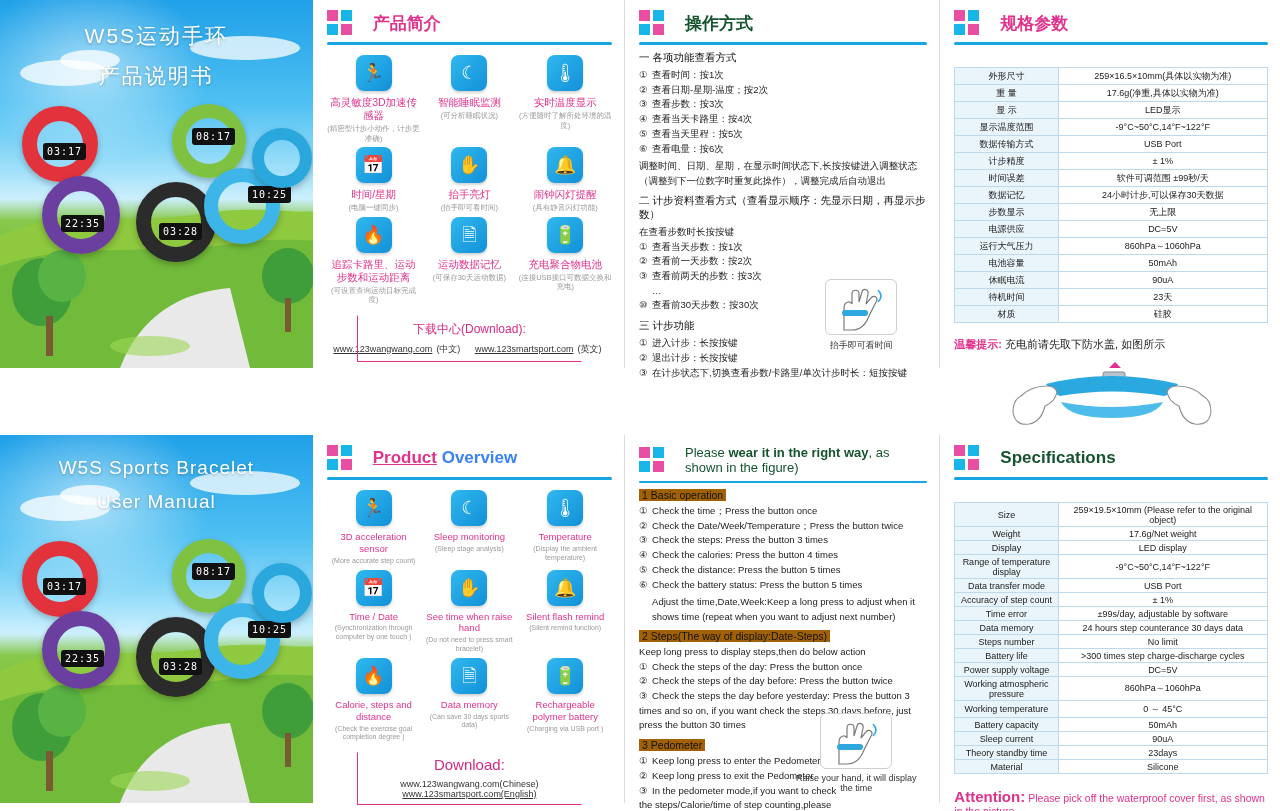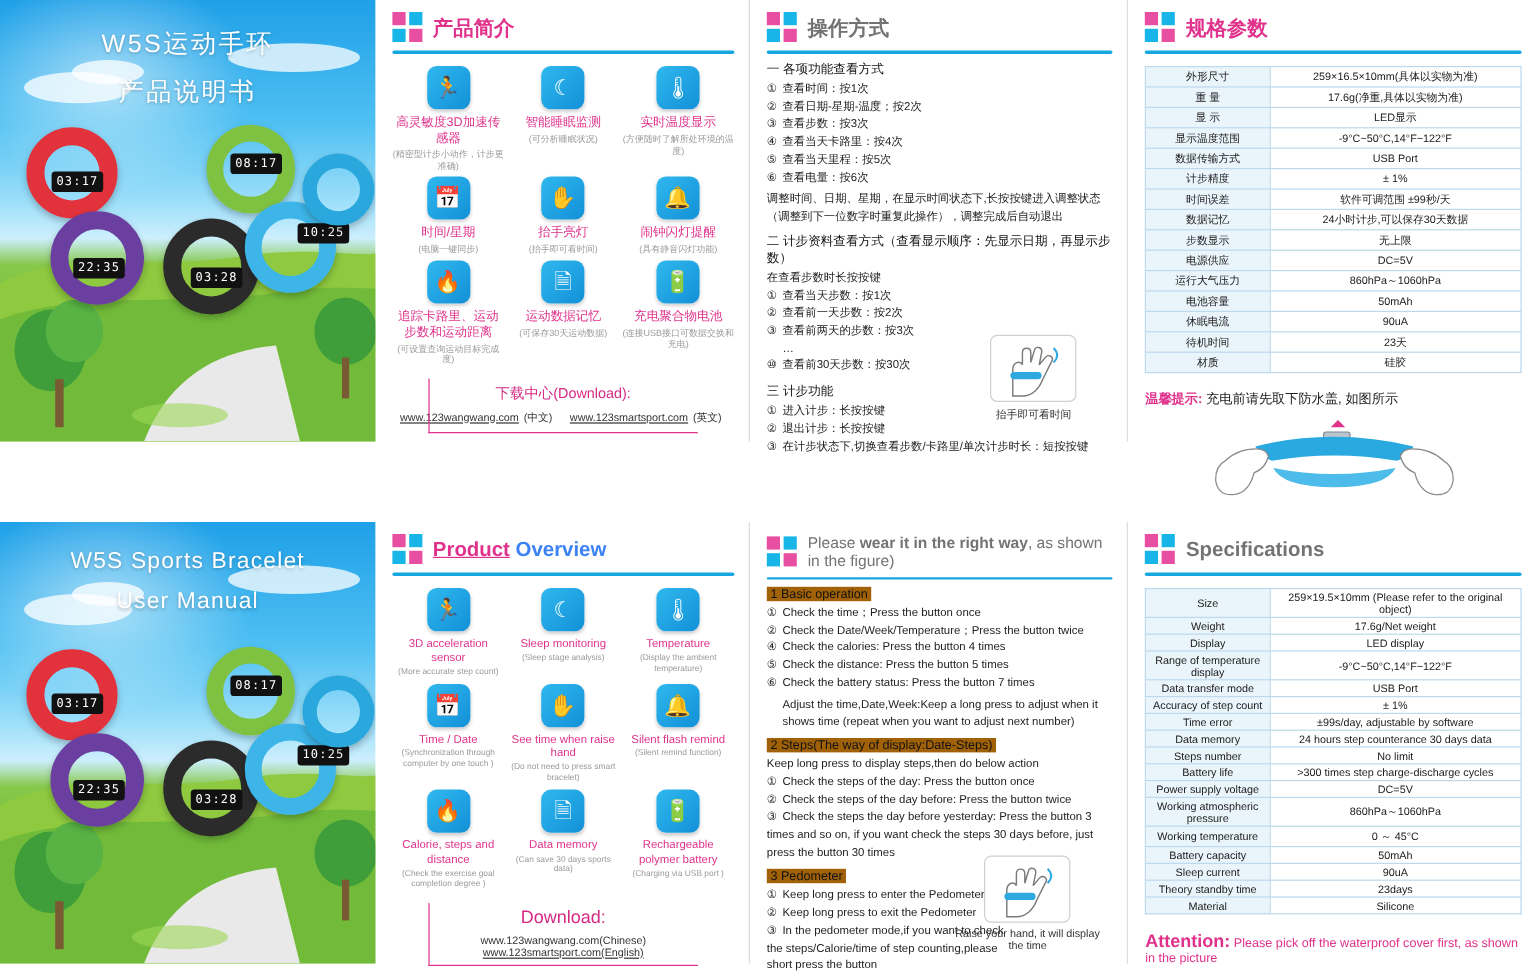--- a/index.html
+++ b/index.html
@@ -41,29 +41,29 @@
   .b-black { width:80px; height:80px; left:136px; top:182px; border:15px solid #2b2b2b; }
   .b-blue  { width:76px; height:76px; left:204px; top:168px; border:14px solid #3db5e8; }
   .b-cyan  { width:60px; height:60px; left:252px; top:128px; border:12px solid #2aa7dd; }
 
   
   .panel { height:368px; background:#fff; position:relative; padding:10px 12px 0 14px; }
   .p2 { width:318px; }
   .p3 { width:322px; border-left:1px solid #dcdcdc; }
   .p4 { width:348px; border-left:1px solid #dcdcdc; }
 
-  .sec-head { display:flex; align-items:center; gap:8px; }
+  .sec-head { display:flex; align-items:center; gap:20px; }
   .sq-icon { width:26px; height:26px; position:relative; flex:0 0 auto; }
   .sq-icon i { position:absolute; display:block; }
   .sq-icon i:nth-child(1){ left:0;  top:0;  width:11px; height:11px; background:#e84ea2; }
   .sq-icon i:nth-child(2){ left:14px;top:0;  width:11px; height:11px; background:#18b5e8; }
   .sq-icon i:nth-child(3){ left:0;  top:14px;width:11px; height:11px; background:#18b5e8; }
   .sq-icon i:nth-child(4){ left:14px;top:14px;width:11px;height:11px; background:#e84ea2; }
   .sec-title { font-size:17px; color:#e0328c; font-weight:bold; }
-  .sec-title.blue { color:#737373; }
+  .sec-title.blue { color:#14532d; }
   .sec-title.mix .w1 { color:#e0328c;text-decoration:underline; }
   .sec-title.mix .w2 { color:#3b82f6; }
   .rule { height:3px; background:#16a7e0; margin:6px 0 4px 0; border-radius:2px; }
   .rule.thin { height:2px; }
 
   
   .features { display:grid; grid-template-columns:repeat(3,1fr); gap:4px 2px; margin-top:10px; }
   .feat { text-align:center; }
   .feat .ico { width:36px; height:36px; margin:0 auto 5px; border-radius:8px;
       background:linear-gradient(135deg,#2fb8ee,#1390d8); position:relative;
@@ -88,21 +88,21 @@
   .op-line { font-size:9.5px; color:#222; line-height:1.55; }
   .op-line .num { display:inline-block; width:13px; }
   .op-note { font-size:9.5px; line-height:1.5; color:#222; margin-top:3px; }
   .hl-green { background:#a16207; padding:0 3px; }
 
   .hand-wrap { position:absolute; right:18px; bottom:16px; width:120px; text-align:center; }
   .hand-box { width:72px; height:56px; margin:0 auto; border:1px solid #cfcfcf; border-radius:6px; position:relative; background:#fff; }
   .hand-cap { font-size:9px; color:#333; margin-top:4px; }
 
   
-  .spec-table { width:100%; border-collapse:collapse; margin-top:10px; border:1px solid #9ec9e8; }
+  .spec-table { width:100%; border-collapse:collapse; margin-top:22px; border:1px solid #9ec9e8; }
   .spec-table td { border:1px solid #bcd9ee; font-size:9px; padding:1.5px 4px; color:#1a1a1a; }
   .spec-table td.k { width:33%; background:#eaf4fb; text-align:center; }
   .spec-table td.v { background:#ffffff; text-align:center; }
 
   .tip { margin-top:14px; font-size:11px; }
   .tip .lbl { color:#e0328c; font-weight:bold; }
   .tip .txt { color:#222; }
   .tip.en .lbl { font-size:15px; }
   .tip.en .txt { color:#e0328c; font-size:10.5px; }
 
@@ -503,23 +503,24 @@
         <span>Please</span>
         <b>wear it in the right way</b><span>, as shown in the figure)</span>
       </span>
     </div>
     <div class="rule thin"></div>
 
     <div class="op-block">
       <div class="op-h"><span class="hl-green">1 Basic operation</span></div>
       <div class="op-line"><span class="num">①</span><span>Check the time；Press the button once</span></div>
       <div class="op-line"><span class="num">②</span><span>Check the Date/Week/Temperature；Press the button twice</span></div>
+      <div class="op-line"><span class="num">③</span><span>Check the steps: Press the button 3 times</span></div>
       <div class="op-line"><span class="num">④</span><span>Check the calories: Press the button 4 times</span></div>
       <div class="op-line"><span class="num">⑤</span><span>Check the distance: Press the button 5 times</span></div>
-      <div class="op-line"><span class="num">⑥</span><span>Check the battery status: Press the button 7 times</span></div>
+      <div class="op-line"><span class="num">⑥</span><span>Check the battery status: Press the button 5 times</span></div>
       <div class="op-note" style="padding-left:13px">Adjust the time,Date,Week:Keep a long press to adjust when it shows time (repeat when you want to adjust next number)</div>
     </div>
 
     <div class="op-block">
       <div class="op-h"><span class="hl-green">2 Steps(The way of display:Date-Steps)</span></div>
       <div class="op-line">Keep long press to display steps,then do below action</div>
       <div class="op-line"><span class="num">①</span><span>Check the steps of the day: Press the button once</span></div>
       <div class="op-line"><span class="num">②</span><span>Check the steps of the day before: Press the button twice</span></div>
       <div class="op-line"><span class="num">③</span><span>Check the steps the day before yesterday: Press the button 3 times and so on, if you want check the steps 30 days before, just press the button 30 times</span></div>
     </div>

